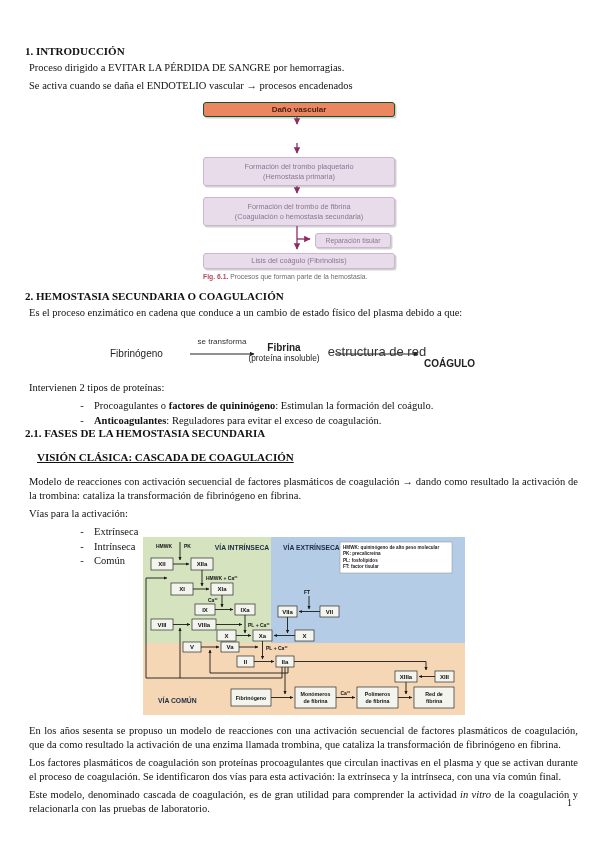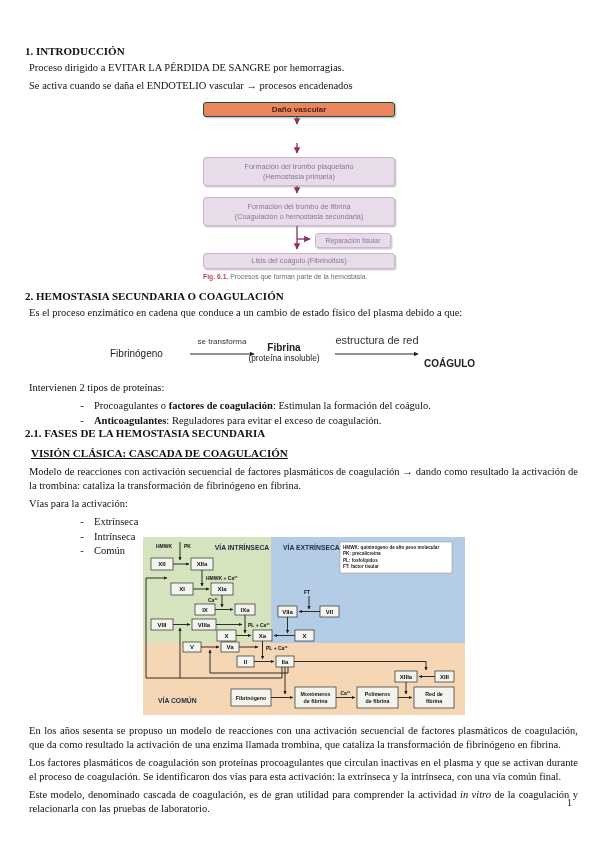--- a/index.html
+++ b/index.html
@@ -1,21 +1,21 @@
 <!DOCTYPE html>
 <html><head>
 <meta charset="utf-8">
 <style>
   html,body{margin:0;padding:0;background:#ffffff;}
   .page{position:relative;width:600px;height:848px;background:#ffffff;overflow:hidden;
         font-family:"Liberation Serif",serif;color:#111;}
   .abs{position:absolute;}
   .txt{left:25px;width:557px;}
   h1.h{font-size:11px;font-weight:bold;margin:0 0 2px 0;}
-  .h2u{font-size:11px;font-weight:bold;text-decoration:underline;margin:6px;}
+  .h2u{font-size:11px;font-weight:bold;text-decoration:underline;margin:12px;}
   p.b{font-size:10.5px;line-height:14px;margin:4px;text-align:justify;}
   .list{font-size:10.5px;line-height:14.6px;margin:0;}
   .li{display:flex;}
   .li .dash{width:24px;text-align:center;margin-left:45px;}
   
   .fig1{left:203px;top:100px;width:192px;height:190px;font-family:"Liberation Sans",sans-serif;}
   .fbox{position:absolute;left:0;width:190px;border-radius:3px;text-align:center;
         display:flex;flex-direction:column;justify-content:center;
         box-shadow:1.5px 1.5px 0 rgba(120,120,120,.35);}
   .lav{background:#e9dcea;border:1px solid #cdb4d1;color:#8b7494;font-size:7.3px;line-height:9.5px;}
@@ -98,30 +98,30 @@
           <path d="M0,0 L5,2.5 L0,5 Z" fill="#222"></path>
         </marker>
       </defs>
       <line x1="102" y1="22" x2="166" y2="22" stroke="#222" stroke-width="1" marker-end="url(#arrK)"></line>
       <line x1="247" y1="22" x2="330" y2="22" stroke="#222" stroke-width="1" marker-end="url(#arrK)"></line>
     </svg>
     <span class="t" style="left:22px;top:16px;font-size:10px">Fibrinógeno</span>
     <span class="t" style="left:99px;top:5px;width:70px;text-align:center;font-size:8px;color:#333">se transforma</span>
     <span class="t" style="left:156px;top:10px;width:80px;text-align:center;font-size:10px;font-weight:bold">Fibrina</span>
     <span class="t" style="left:151px;top:21px;width:90px;text-align:center;font-size:8.3px">(proteína insoluble)</span>
-    <span class="t" style="left:239px;top:2px;width:100px;text-align:center;font-size:11px;color:#333">estructura de red</span>
+    <span class="t" style="left:239px;top:12px;width:100px;text-align:center;font-size:13px;color:#333">estructura de red</span>
     <span class="t" style="left:336px;top:26px;font-size:10px;font-weight:bold">COÁGULO</span>
   </div>
 
   <div class="abs txt" style="top:377px">
     <p class="b">Intervienen 2 tipos de proteínas:</p>
     <div class="list">
       <div class="li">
         <span class="dash">-</span>
-        <span><span>Procoagulantes o </span><b>factores de coagulación</b><span>: Estimulan la formación del coágulo.</span></span>
+        <span><span>Procoagulantes o </span><b>factores de quininógeno</b><span>: Estimulan la formación del coágulo.</span></span>
       </div>
       <div class="li">
         <span class="dash">-</span>
         <span><b>Anticoagulantes</b><span>: Reguladores para evitar el exceso de coagulación.</span></span>
       </div>
     </div>
   </div>
 
   <div class="abs txt" style="top:427px">
     <h1 class="h" style="margin-bottom:8px">2.1. FASES DE LA HEMOSTASIA SECUNDARIA</h1>

